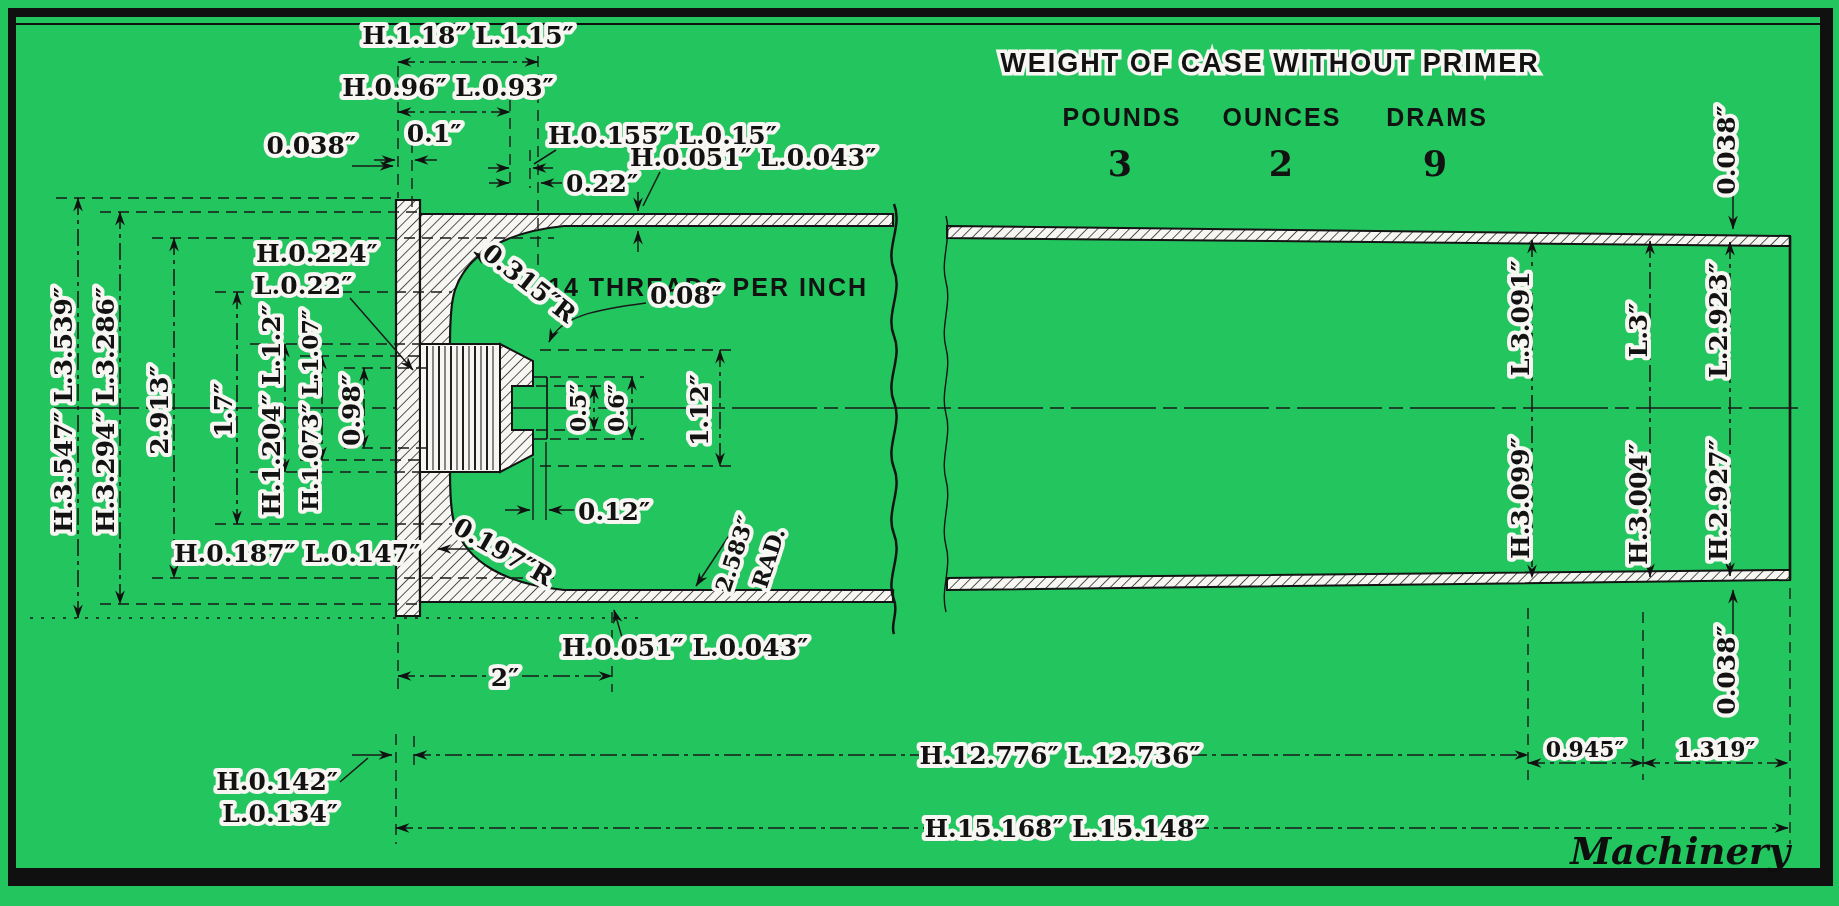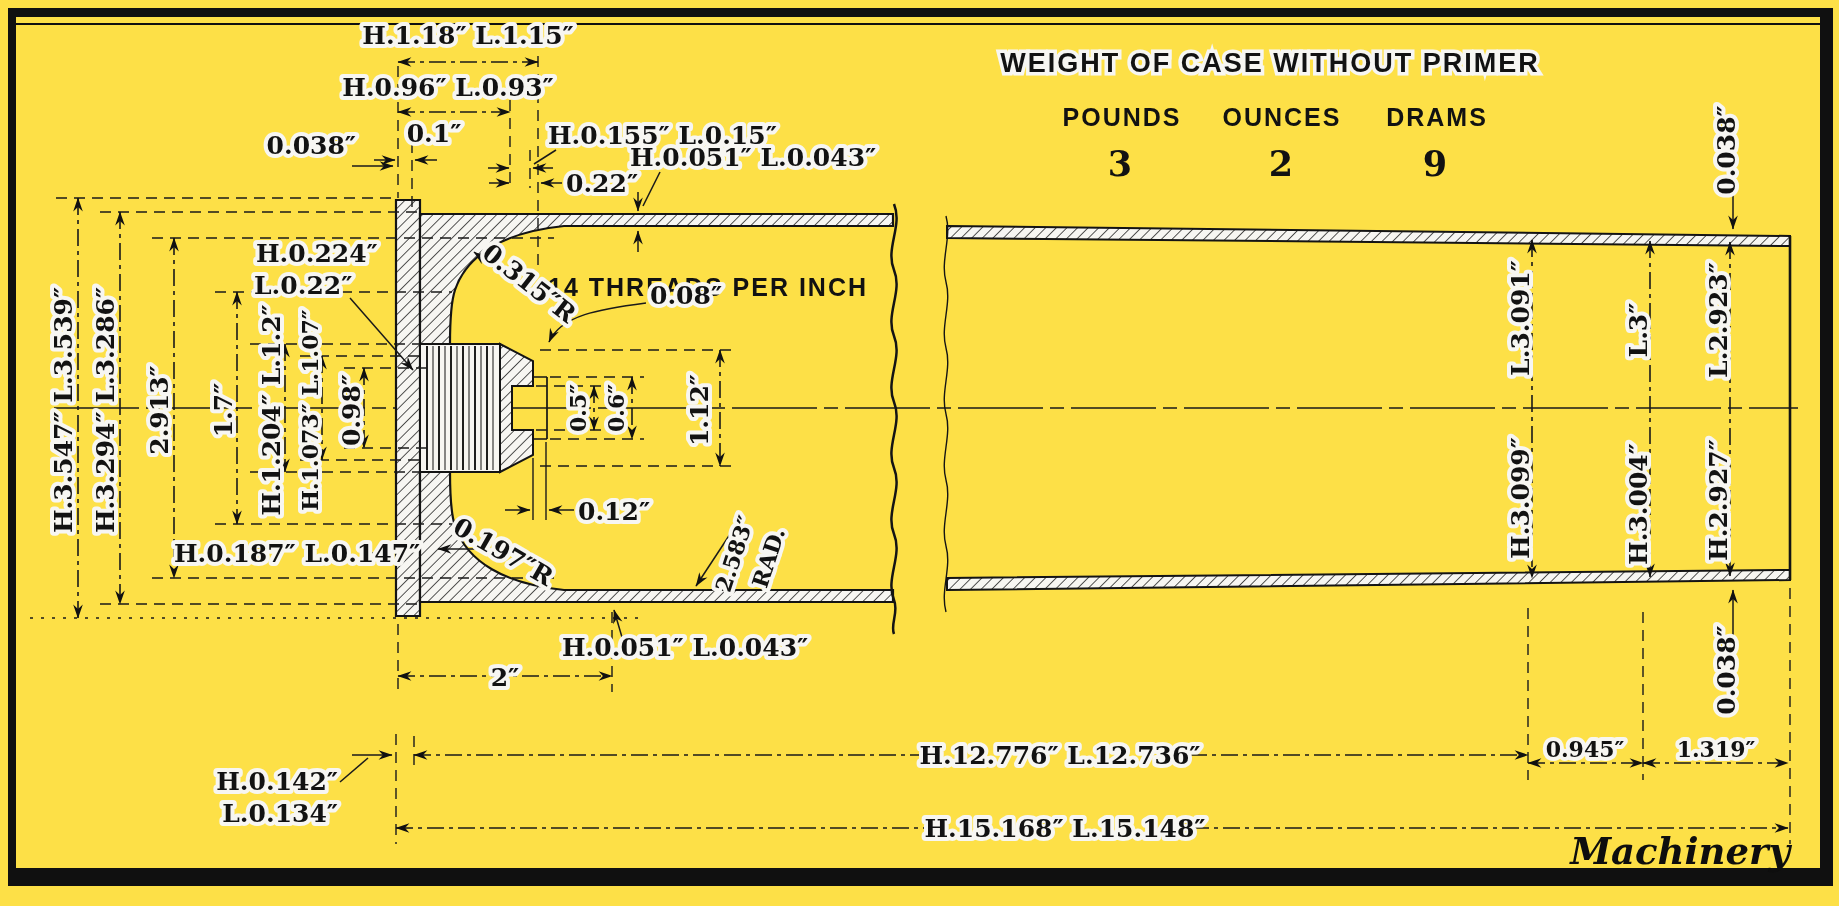--- a/index.html
+++ b/index.html
@@ -1,16 +1,16 @@
 <!DOCTYPE html>
 <html><head>
 <meta charset="utf-8">
 <style>
   html,body{margin:0;padding:0;background:#d8d6d0;}
-  .stage{width:1839px;height:906px;background:#fde047;position:relative;overflow:hidden;}
+  .stage{width:1839px;height:906px;background:#22c55e;position:relative;overflow:hidden;}
   svg{display:block;}
   .e{stroke:#1a1a1a;stroke-width:1.4;fill:none;stroke-dasharray:11 7;}
   .d{stroke:#1a1a1a;stroke-width:1.6;fill:none;stroke-dasharray:17 5 4 5;}
   .l{stroke:#1a1a1a;stroke-width:1.5;fill:none;}
   .s{stroke:#141414;fill:none;}
   .dim{font:700 25px "DejaVu Serif", serif;fill:#121212;paint-order:stroke;stroke:#f7f6f2;stroke-width:8px;stroke-linejoin:round;}
   .dim2{font:700 22px "DejaVu Serif", serif;fill:#121212;paint-order:stroke;stroke:#f7f6f2;stroke-width:8px;stroke-linejoin:round;}
   .sans{font:700 27px "Liberation Sans", sans-serif;letter-spacing:2px;fill:#121212;paint-order:stroke;stroke:#f7f6f2;stroke-width:7px;}
   .sansh{font:700 25px "Liberation Sans", sans-serif;letter-spacing:2px;fill:#121212;}
   .num{font:700 35px "DejaVu Serif", serif;fill:#121212;}

